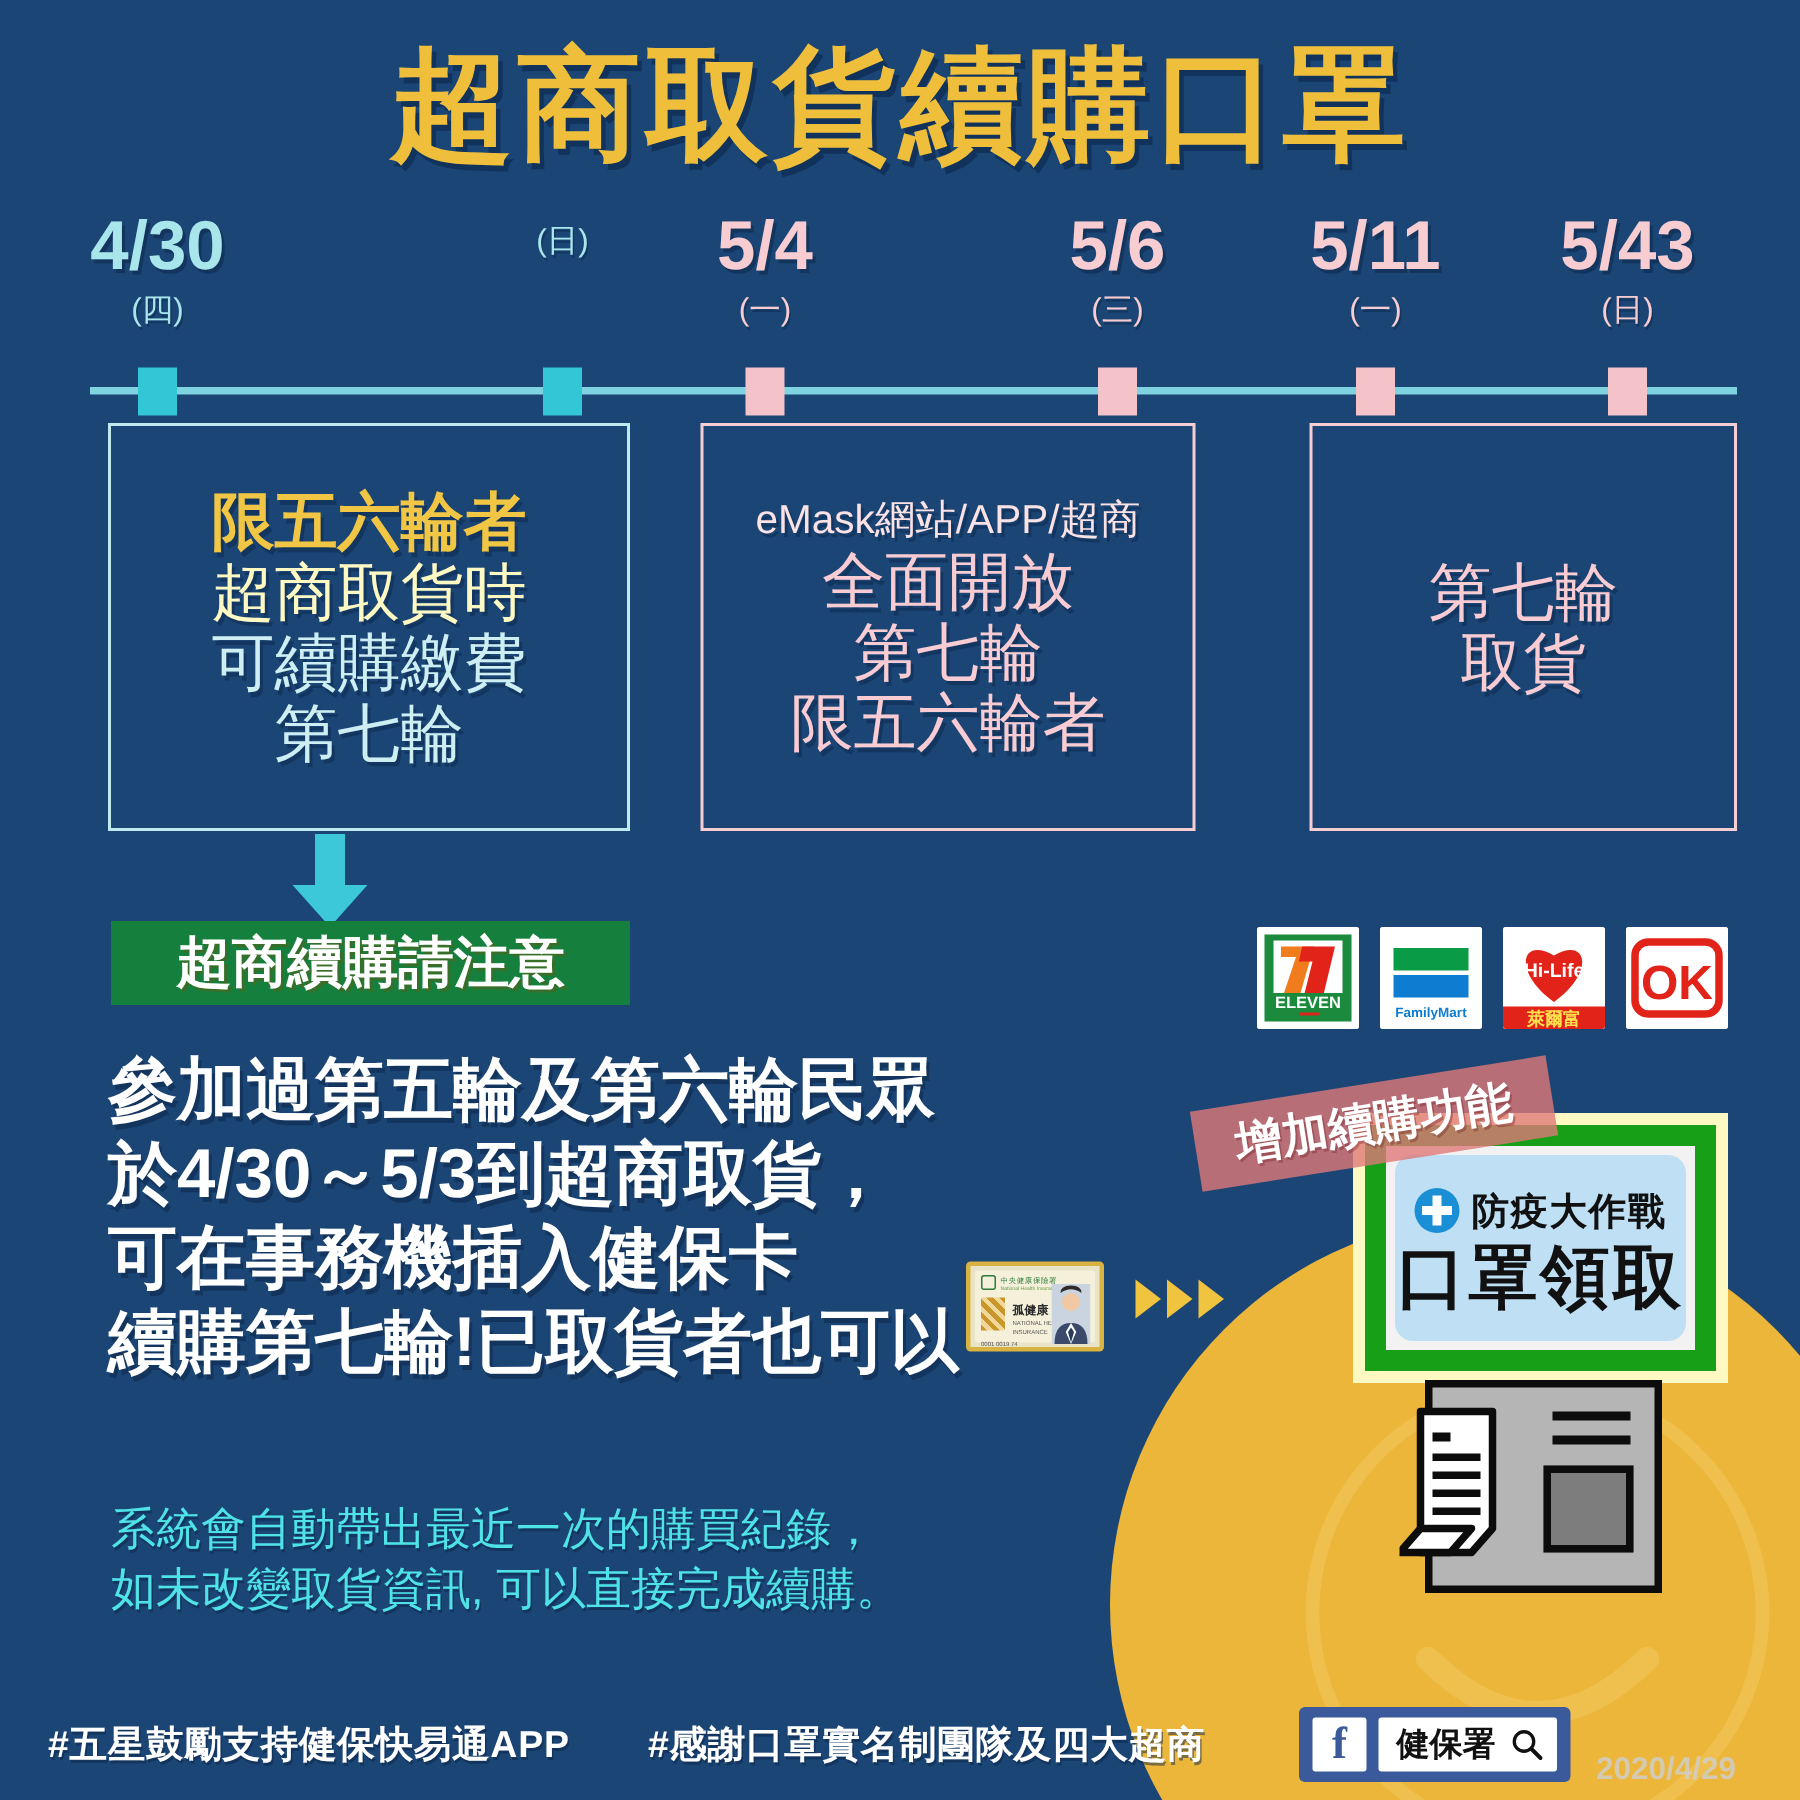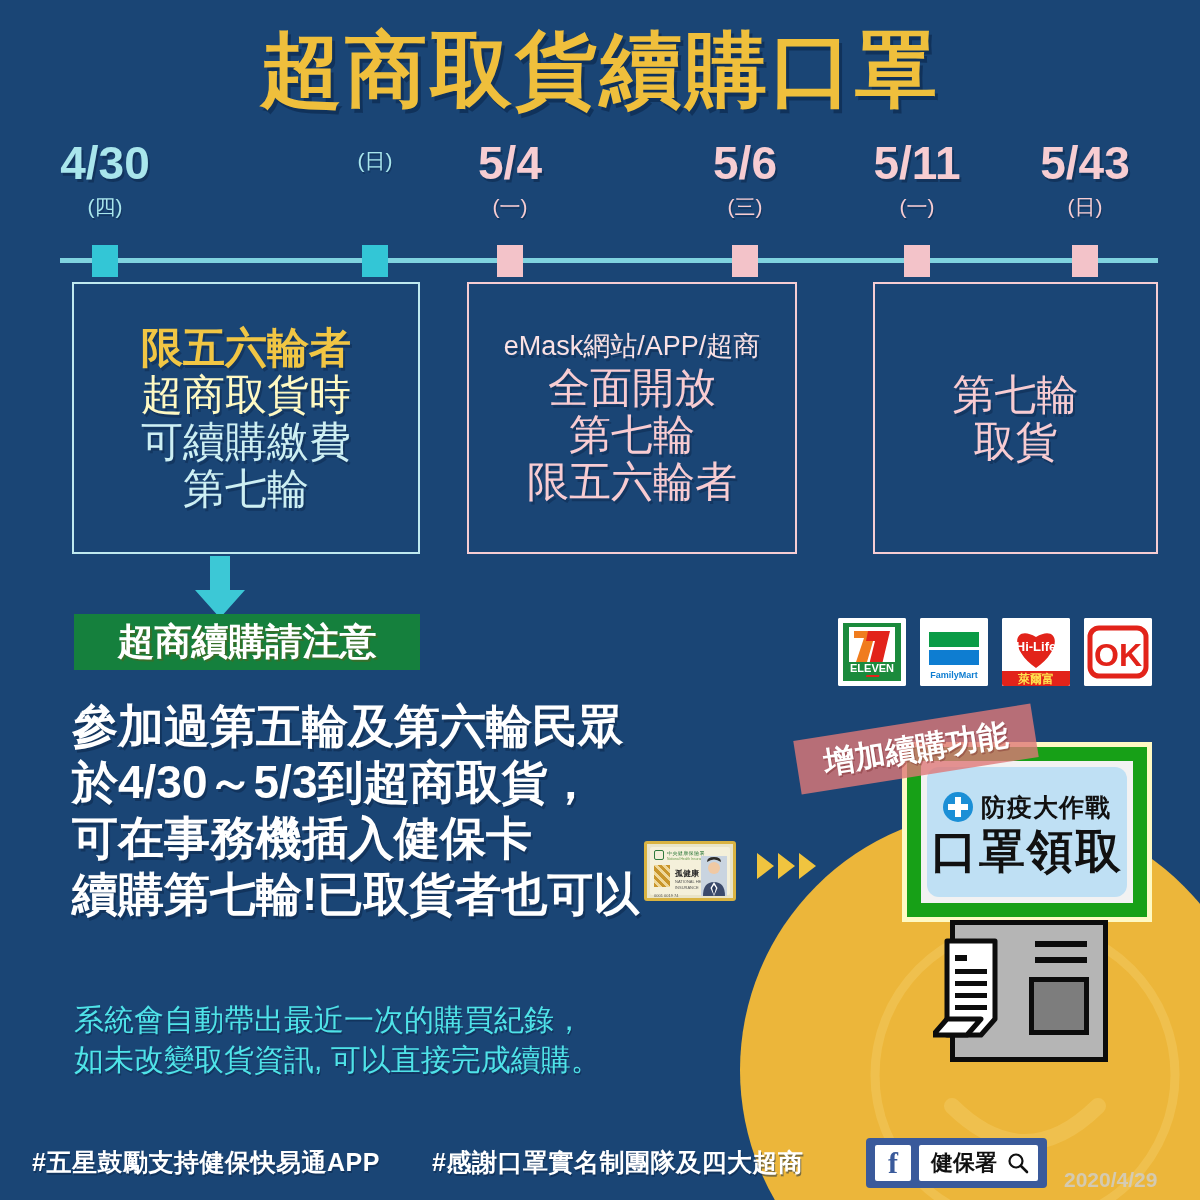--- a/index.html
+++ b/index.html
@@ -153,21 +153,21 @@
   
   .stores { position: absolute; z-index: 6; display: flex; gap: 14px; align-items: flex-start; }
   .store { width: 68px; height: 68px; background: #ffffff; position: relative; overflow: hidden; border-radius: 2px; }
 
   
   .kiosk { position: absolute; z-index: 6; }
   .kiosk-screen {
     position: absolute; left: 0; top: 0;
     width: 250px; height: 180px;
     background: #17a017;
-    border: 5px solid #fef9c3;
+    border: 8px solid #fef9c3;
   }
   .kiosk-inner {
     position: absolute; inset: 14px;
     background: #f2f2f2;
     padding: 6px;
   }
   .kiosk-blue {
     width: 100%; height: 100%;
     background: #bfe0f4;
     border-radius: 12px;

